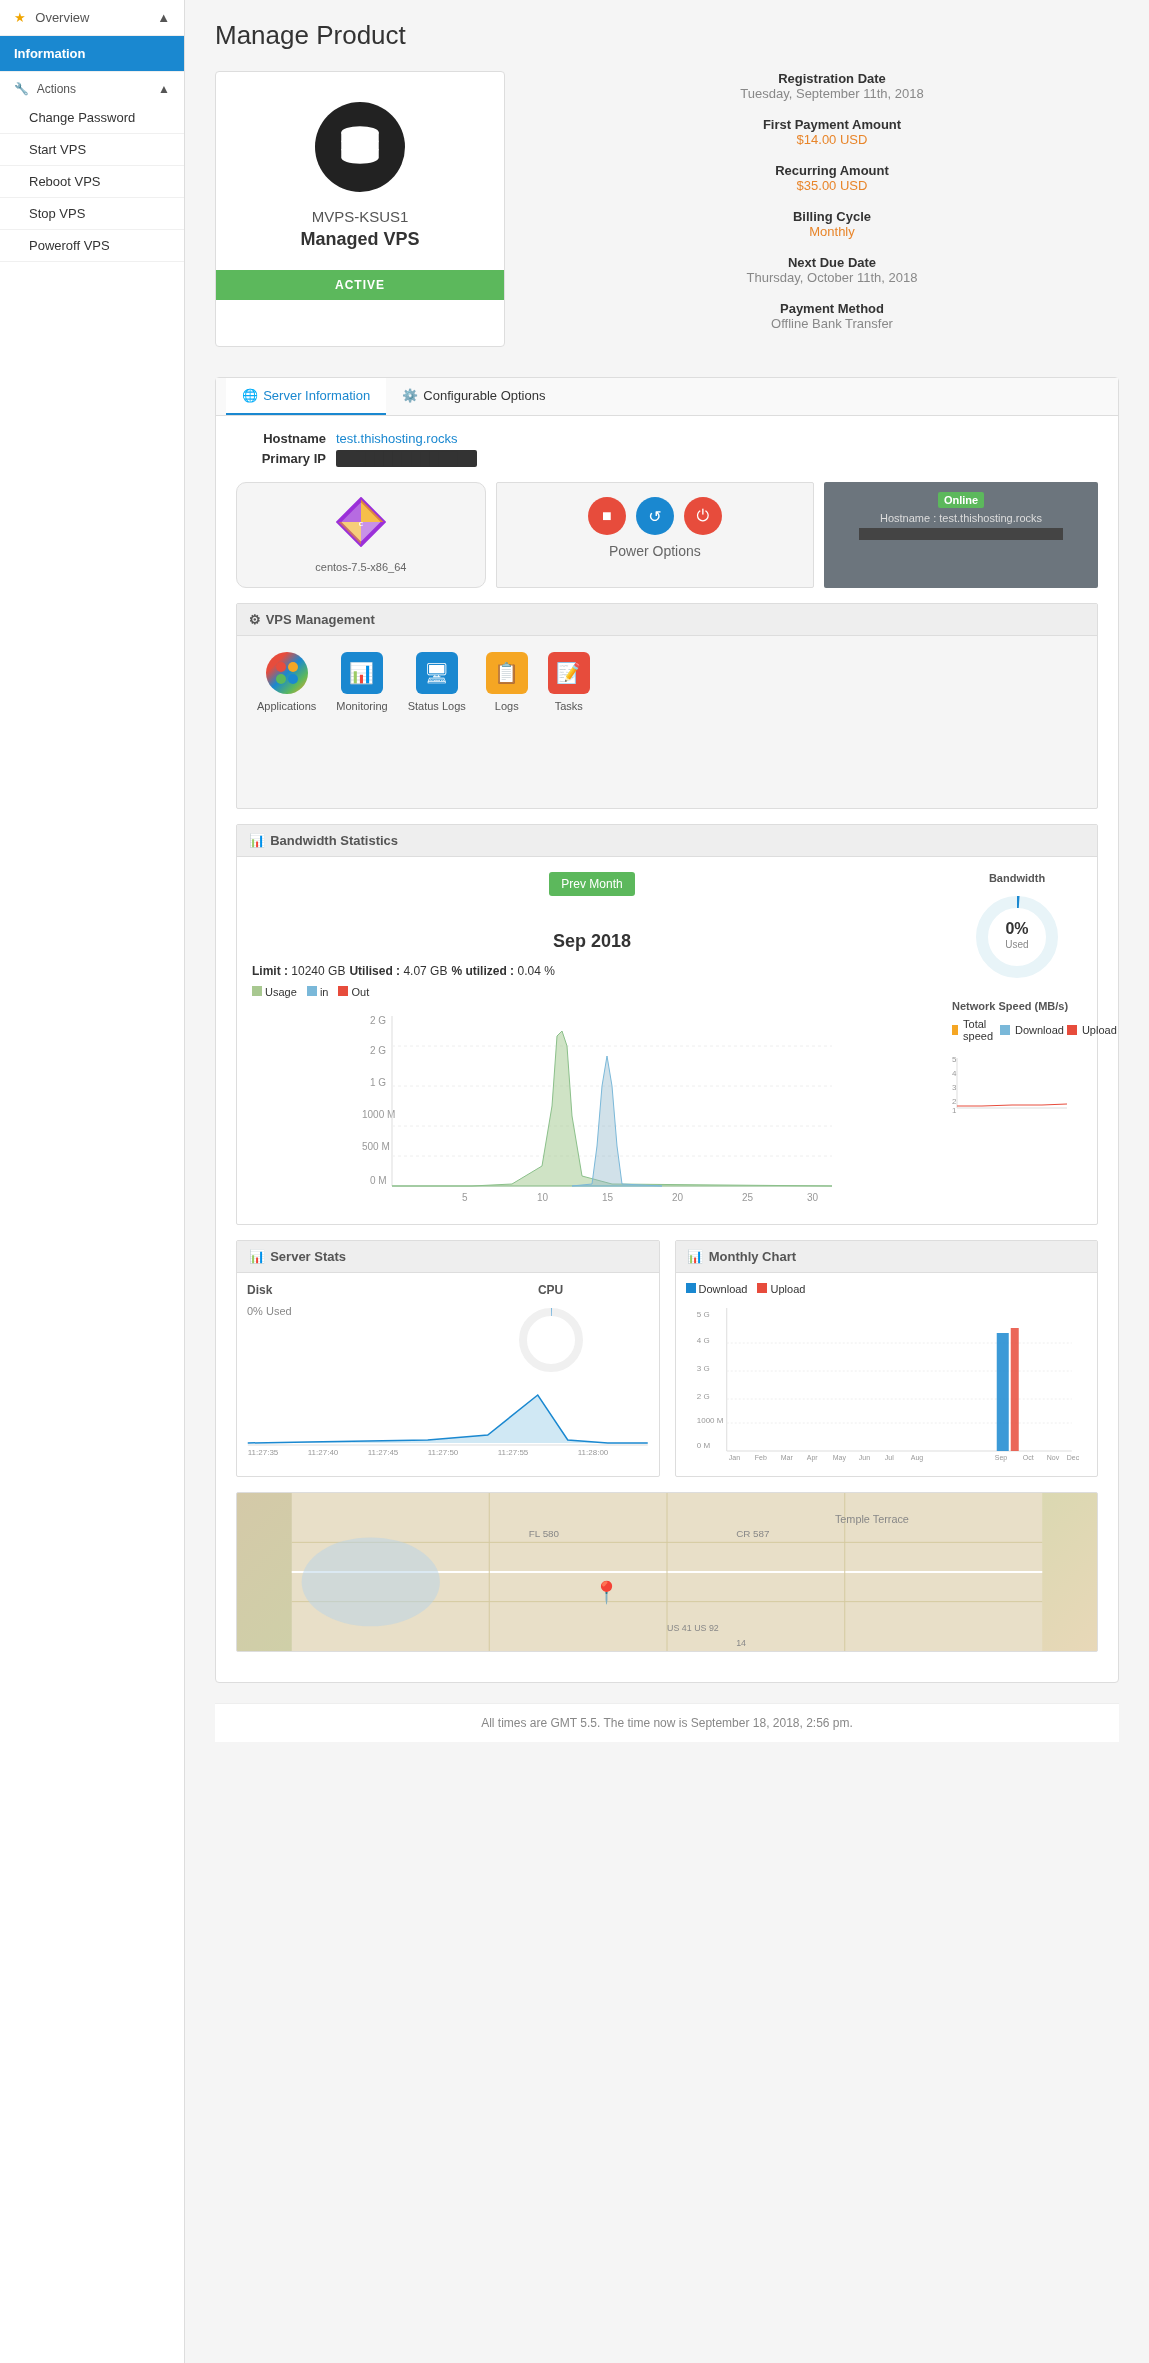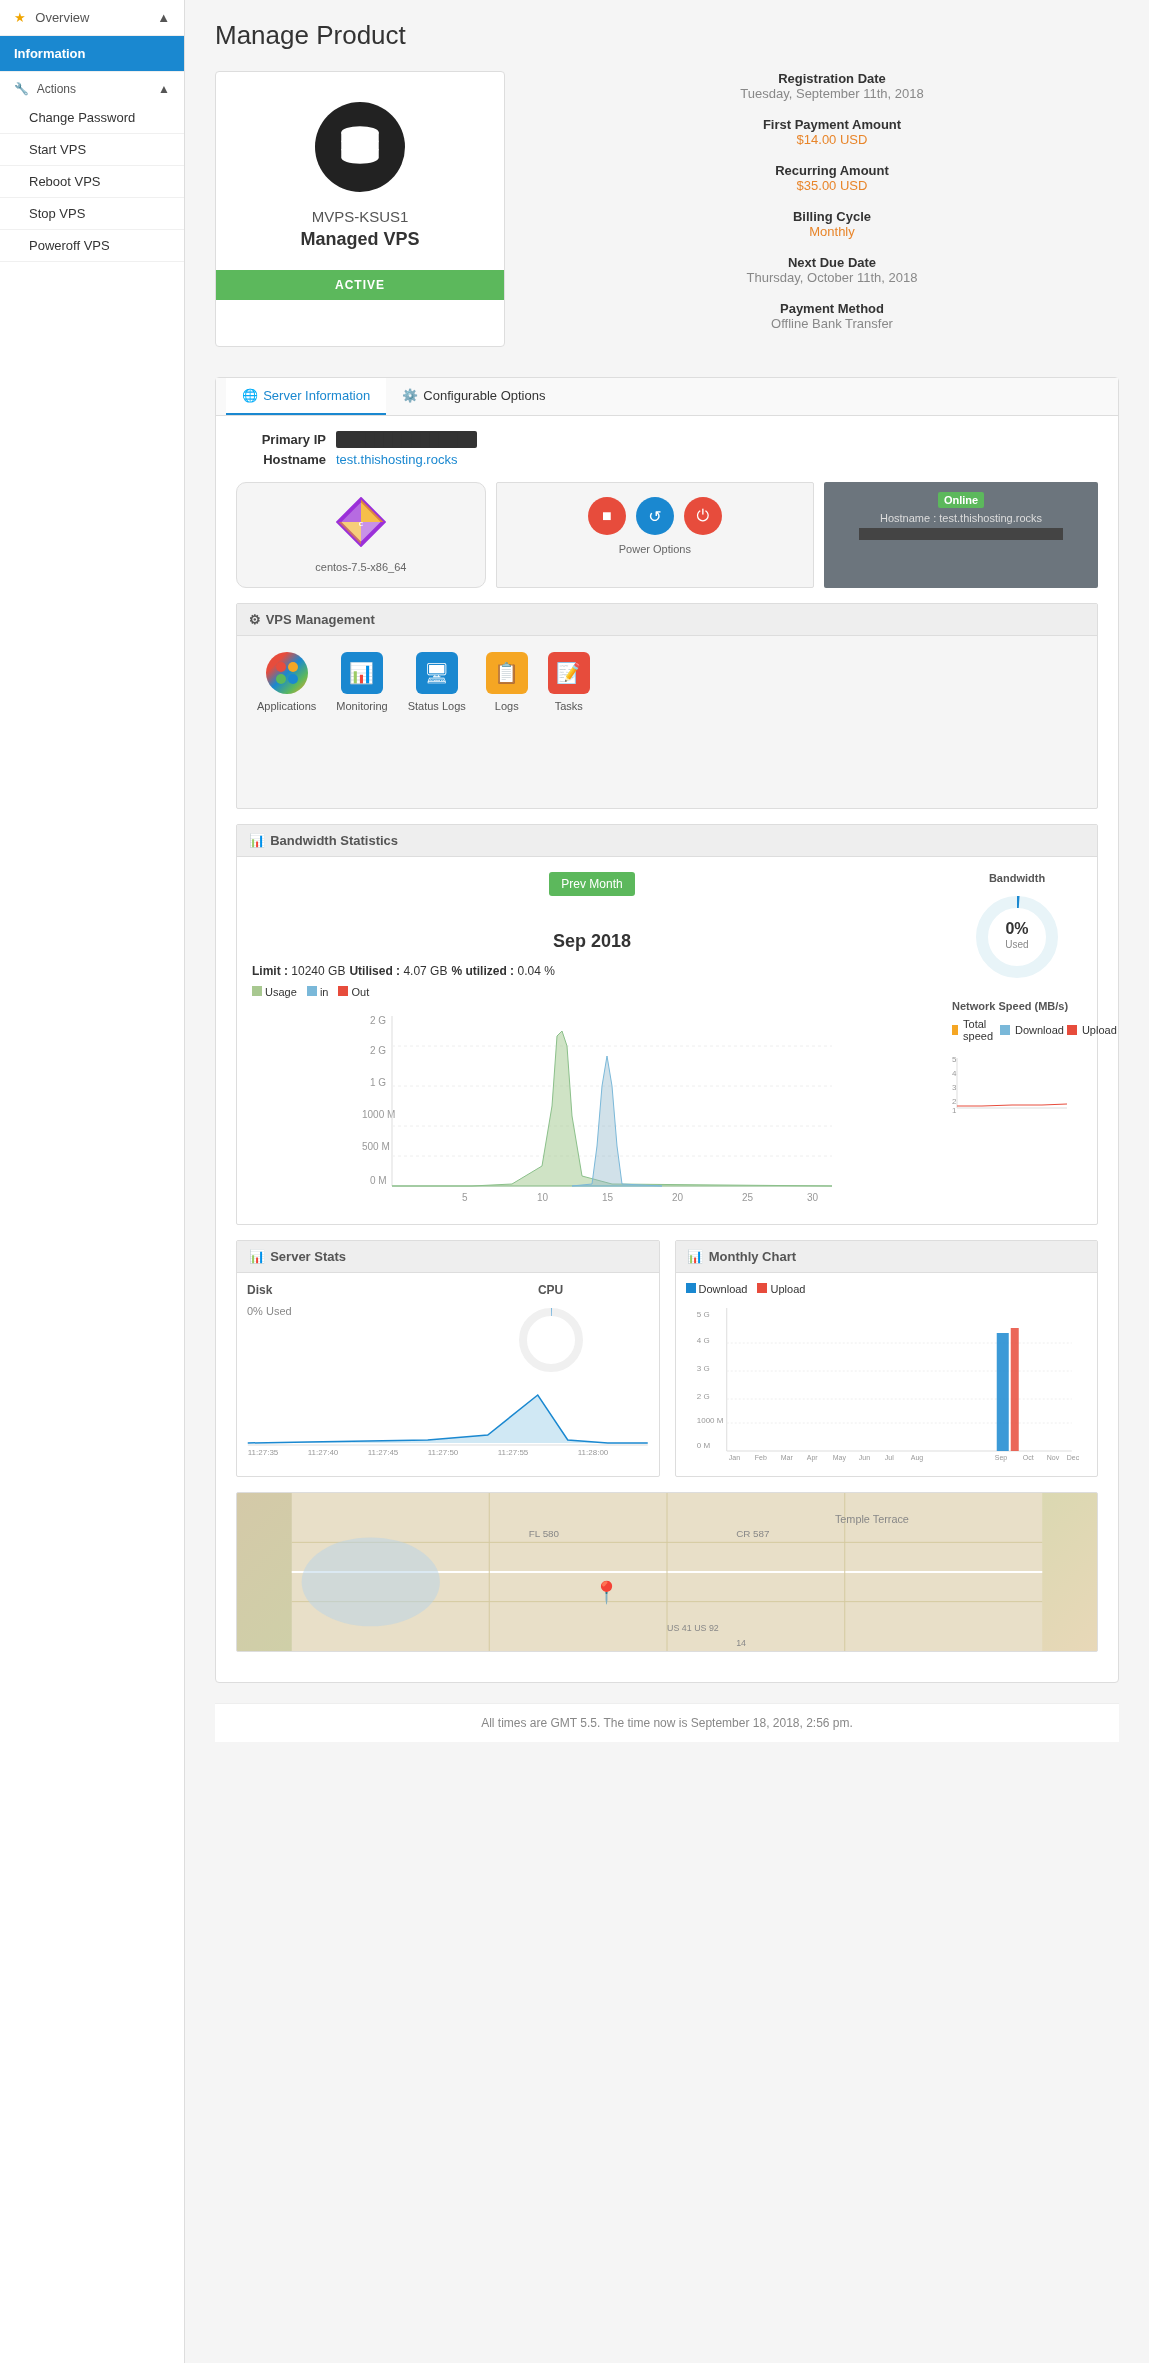--- a/index.html
+++ b/index.html
@@ -56,21 +56,21 @@
     
     .vps-panels { display: flex; gap: 10px; margin: 15px 0; }
     .panel-os { background: #f5f5f5; border: 1px solid #ddd; flex: 1; display: flex; flex-direction: column; align-items: center; padding: 14px 18px; border-radius: 10px; }
     .panel-os-label { font-size: 11px; color: #666; margin-top: 6px; }
     .panel-power { background: #f5f5f5; border: 1px solid #ddd; flex: 1.4; display: flex; flex-direction: column; align-items: center; padding: 14px 10px; border-radius: 2px; }
     .power-buttons { display: flex; gap: 10px; margin-bottom: 8px; }
     .power-btn { width: 38px; height: 38px; border-radius: 50%; border: none; cursor: pointer; display: flex; align-items: center; justify-content: center; font-size: 16px; }
     .power-btn.stop { background: #e74c3c; color: #fff; }
     .power-btn.restart { background: #1a88d0; color: #fff; }
     .power-btn.poweroff { background: #e74c3c; color: #fff; }
-    .power-label { font-size: 11px; color: #666; text-align: right; }
+    .power-label { font-size: 14px; color: #666; text-align: right; }
     .panel-status { background: #6c757d; border-radius: 2px; flex: 1.2; display: flex; flex-direction: column; padding: 10px; color: #fff; font-size: 11px; align-items: center; }
     .status-online { background: #5cb85c; color: #fff; font-size: 11px; font-weight: bold; padding: 2px 6px; border-radius: 2px; display: inline-block; margin-bottom: 4px; }
     .status-hostname { font-size: 11px; color: #ddd; }
     .status-ip-bar { background: #555; height: 14px; margin-top: 4px; }
 
     
     .vps-management { background: #f5f5f5; border: 1px solid #ddd; border-radius: 2px; margin: 15px 0; }
     .vps-management-header { padding: 8px 12px; font-size: 13px; font-weight: bold; color: #555; display: flex; align-items: center; gap: 5px; border-bottom: 1px solid #ddd; background: #eee; }
     .vps-management-icons { display: flex; gap: 20px; padding: 16px 20px; }
     .vps-icon-item { display: flex; flex-direction: column; align-items: center; gap: 6px; cursor: pointer; }
@@ -222,26 +222,26 @@
         </div>
         <div class="tab">
           <span class="tab-icon">⚙️</span>
           <span>Configurable Options</span>
         </div>
       </div>
 
       <div class="server-info-content">
 
         <div class="hostname-row">
+          <span class="hostname-label">Hostname</span>
+          <span class="hostname-value">test.thishosting.rocks</span>
+        </div>
+        <div class="hostname-row">
           <span class="hostname-label">Primary IP</span>
           <span class="ip-value">███████████</span>
-        </div>
-        <div class="hostname-row">
-          <span class="hostname-label">Hostname</span>
-          <span class="hostname-value">test.thishosting.rocks</span>
         </div>
 
         <div class="vps-panels">
 
           <div class="panel-os">
             <div style="font-size:32px;">
               <svg width="50" height="50" viewBox="0 0 100 100">
                 <polygon points="50,5 95,50 50,95 5,50" fill="none" stroke="#9b30d9" stroke-width="8"></polygon>
                 <polygon points="50,5 50,50 5,50" fill="#9b30d9" opacity="0.7"></polygon>
                 <polygon points="50,5 95,50 50,50" fill="#f7a800" opacity="0.7"></polygon>

